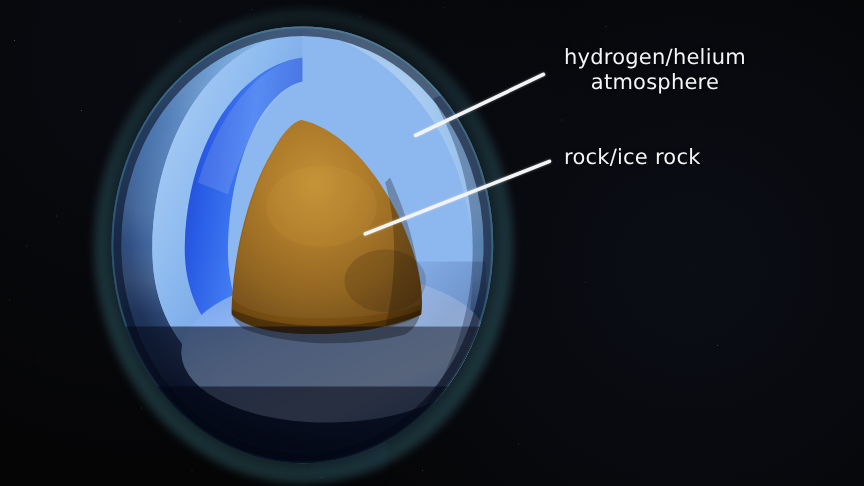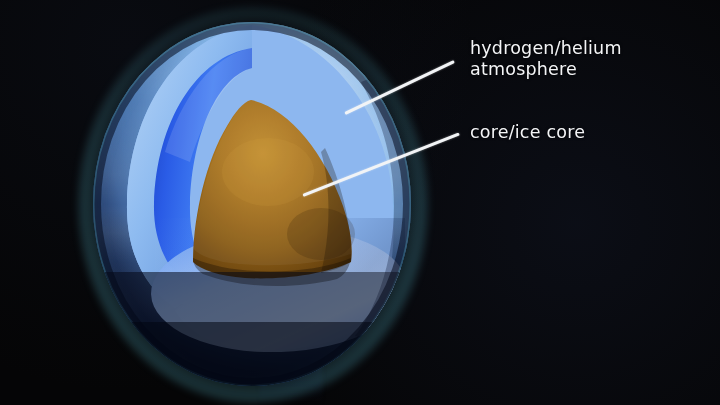--- a/index.html
+++ b/index.html
@@ -305,19 +305,19 @@
           <ellipse cx="159" cy="182" rx="159" ry="182" fill="none" stroke="rgba(90,185,210,.30)" stroke-width="3"></ellipse>
 
           <path d="M 0 250 L 318 250 L 318 364 L 0 364 Z" fill="rgba(3,7,22,.55)"></path>
           <path d="M 0 300 L 318 300 L 318 364 L 0 364 Z" fill="rgba(2,5,16,.55)"></path>
         </g>
       </svg>
     </div>
   </div>
 
   <div class="leader" style="left:345px; top:112px; width:121px; transform: rotate(-25.5deg);"></div>
-  <div class="label" style="left:470px; top:38px;">hydrogen/helium
+  <div class="label" style="left:470px; top:38px;text-align:center;">hydrogen/helium
 atmosphere</div>
 
   <div class="leader" style="left:303px; top:194px; width:168px; transform: rotate(-21.5deg);"></div>
-  <div class="label" style="left:470px; top:122px;">core/ice core</div>
+  <div class="label" style="left:470px; top:122px;">rock/ice rock</div>
 
 </div>
 
 </body></html>

